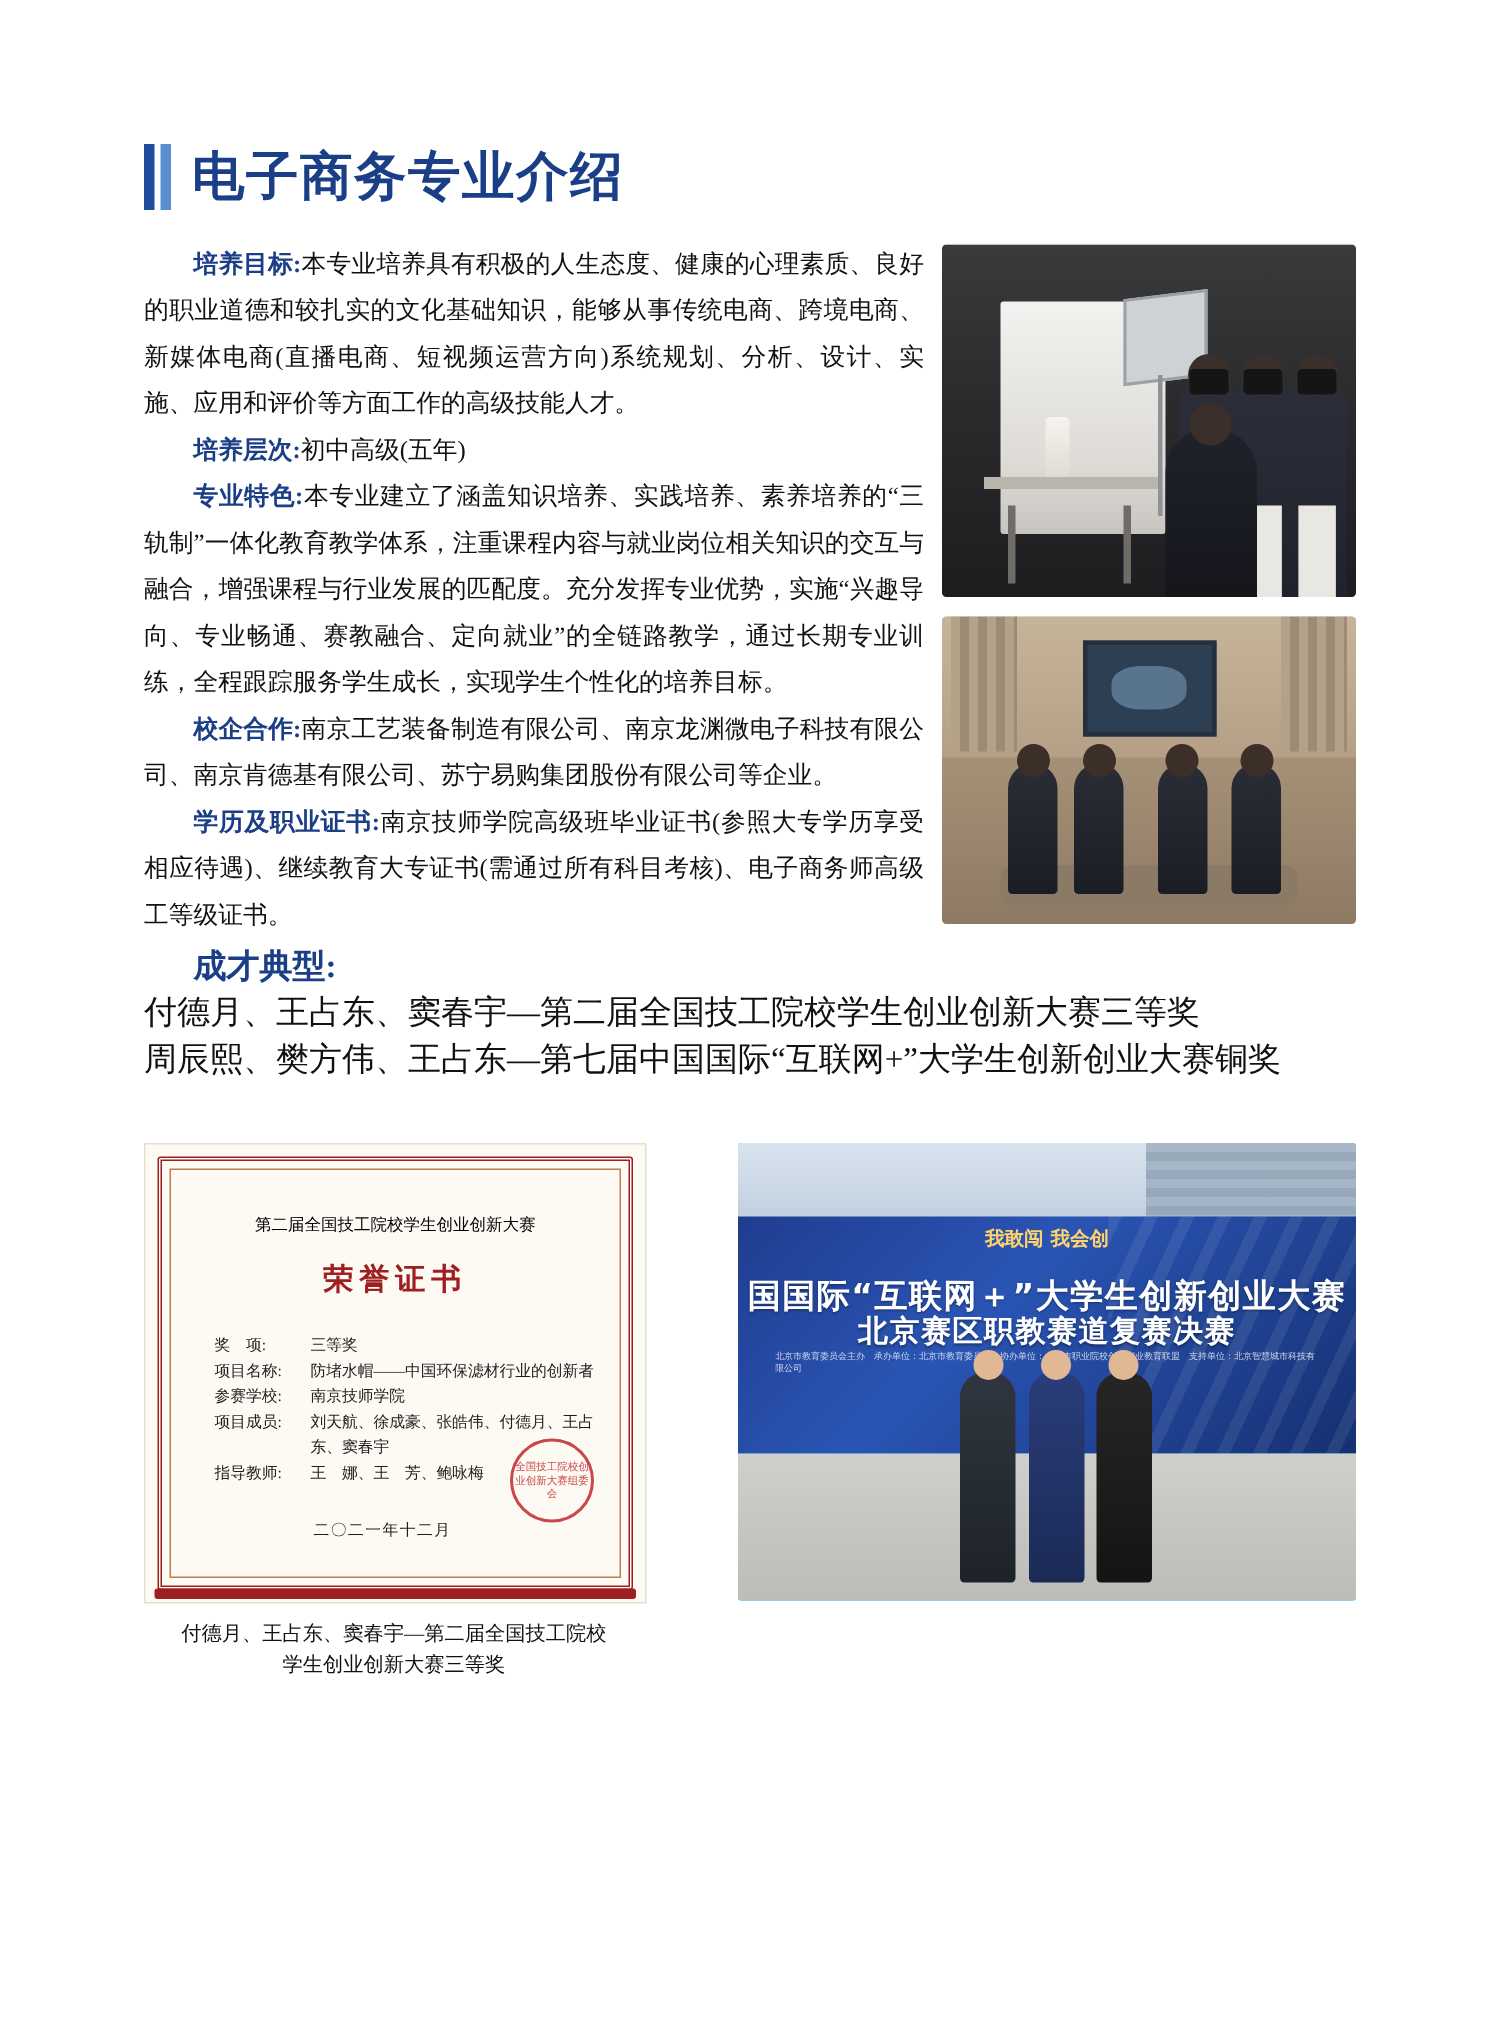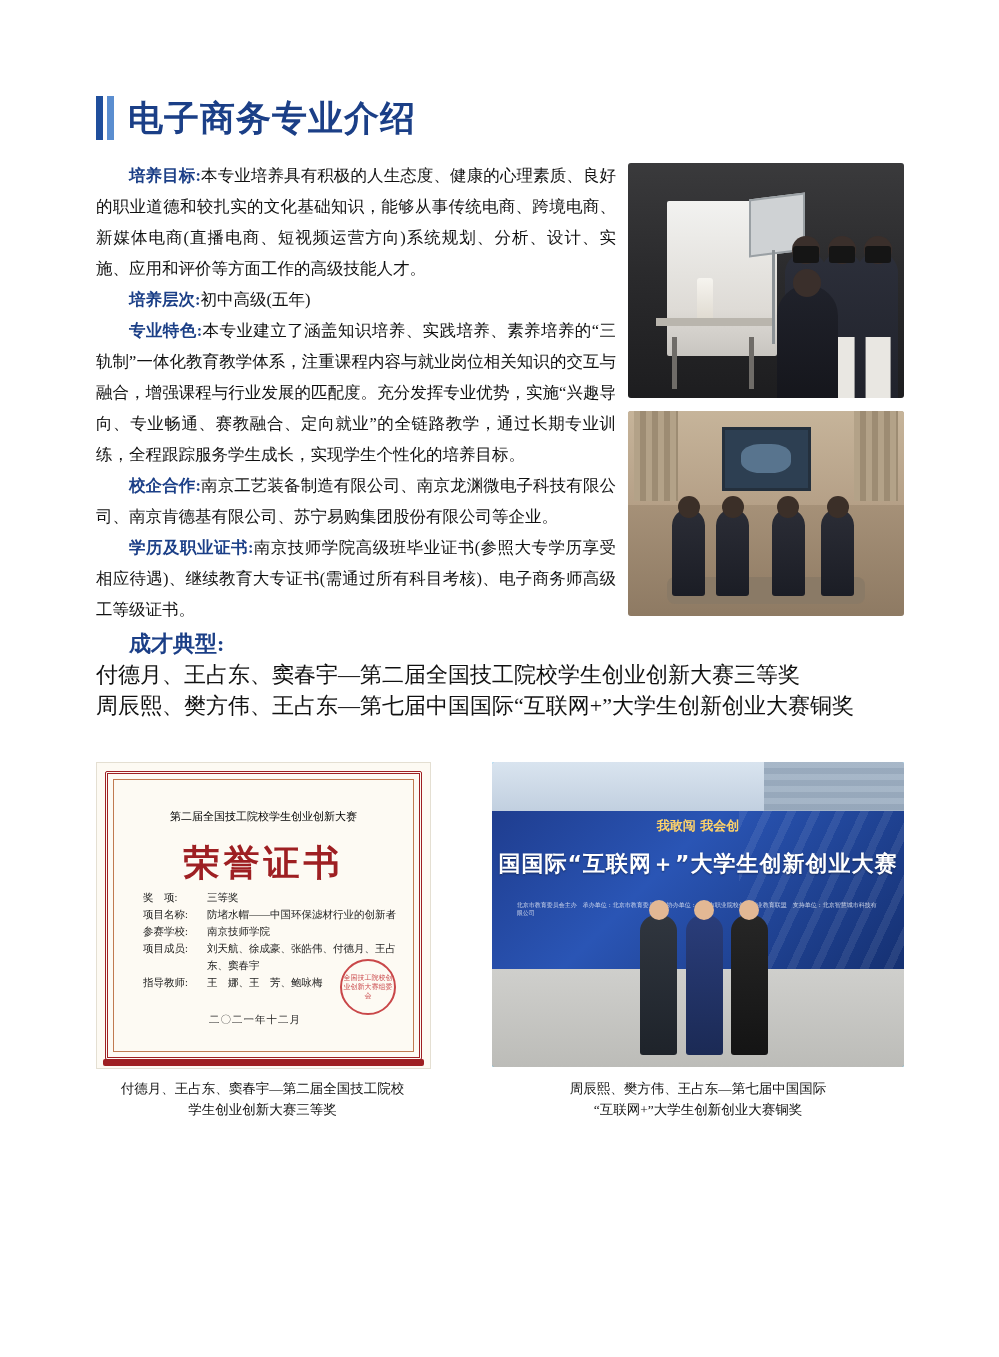--- a/index.html
+++ b/index.html
@@ -324,21 +324,21 @@
     font-size: 11px;
     font-weight: normal;
     color: #000000;
   }
   .cert-big {
     position: absolute;
     left: 0; right: 0;
     top: 76px;
     text-align: center;
     font-family: "DejaVu Sans", sans-serif;
-    font-size: 36px;
+    font-size: 20px;
     font-weight: bold;
     color: #9e1f22;
     letter-spacing: 4px;
   }
   .cert-rows {
     position: absolute;
     left: 46px;
     top: 126px;
     right: 26px;
     font-size: 10.5px;
@@ -628,36 +628,33 @@
     <div class="cert-date">二〇二一年十二月</div>
   </div>
 
   <div class="award-photo">
     <div class="sky"></div>
     <div class="bldg"></div>
     <div class="banner">
       <div class="banner-deco"></div>
       <div class="logo-tag">我敢闯 我会创</div>
       <div class="banner-line1">国国际“互联网＋”大学生创新创业大赛</div>
+      <div class="banner-line2">北京赛区职教赛道复赛决赛</div>
       <div class="banner-small">北京市教育委员会主办　承办单位：北京市教育委员会　协办单位：北京市职业院校创新创业教育联盟　支持单位：北京智慧城市科技有限公司</div>
     </div>
     <div class="ground"></div>
     <div class="figure fig-a">
         <span class="fh"></span>
       </div>
     <div class="figure fig-b">
         <span class="fh"></span>
       </div>
     <div class="figure fig-c">
         <span class="fh"></span>
       </div>
   </div>
 
   <div class="caption caption-left">
     <div>付德月、王占东、窦春宇—第二届全国技工院校</div>
     <div>学生创业创新大赛三等奖</div>
   </div>
-  <div class="caption caption-right">
-    <div>周辰熙、樊方伟、王占东—第七届中国国际</div>
-    <div>“互联网+”大学生创新创业大赛铜奖</div>
-  </div>
 
 </div>
 
 </body></html>

